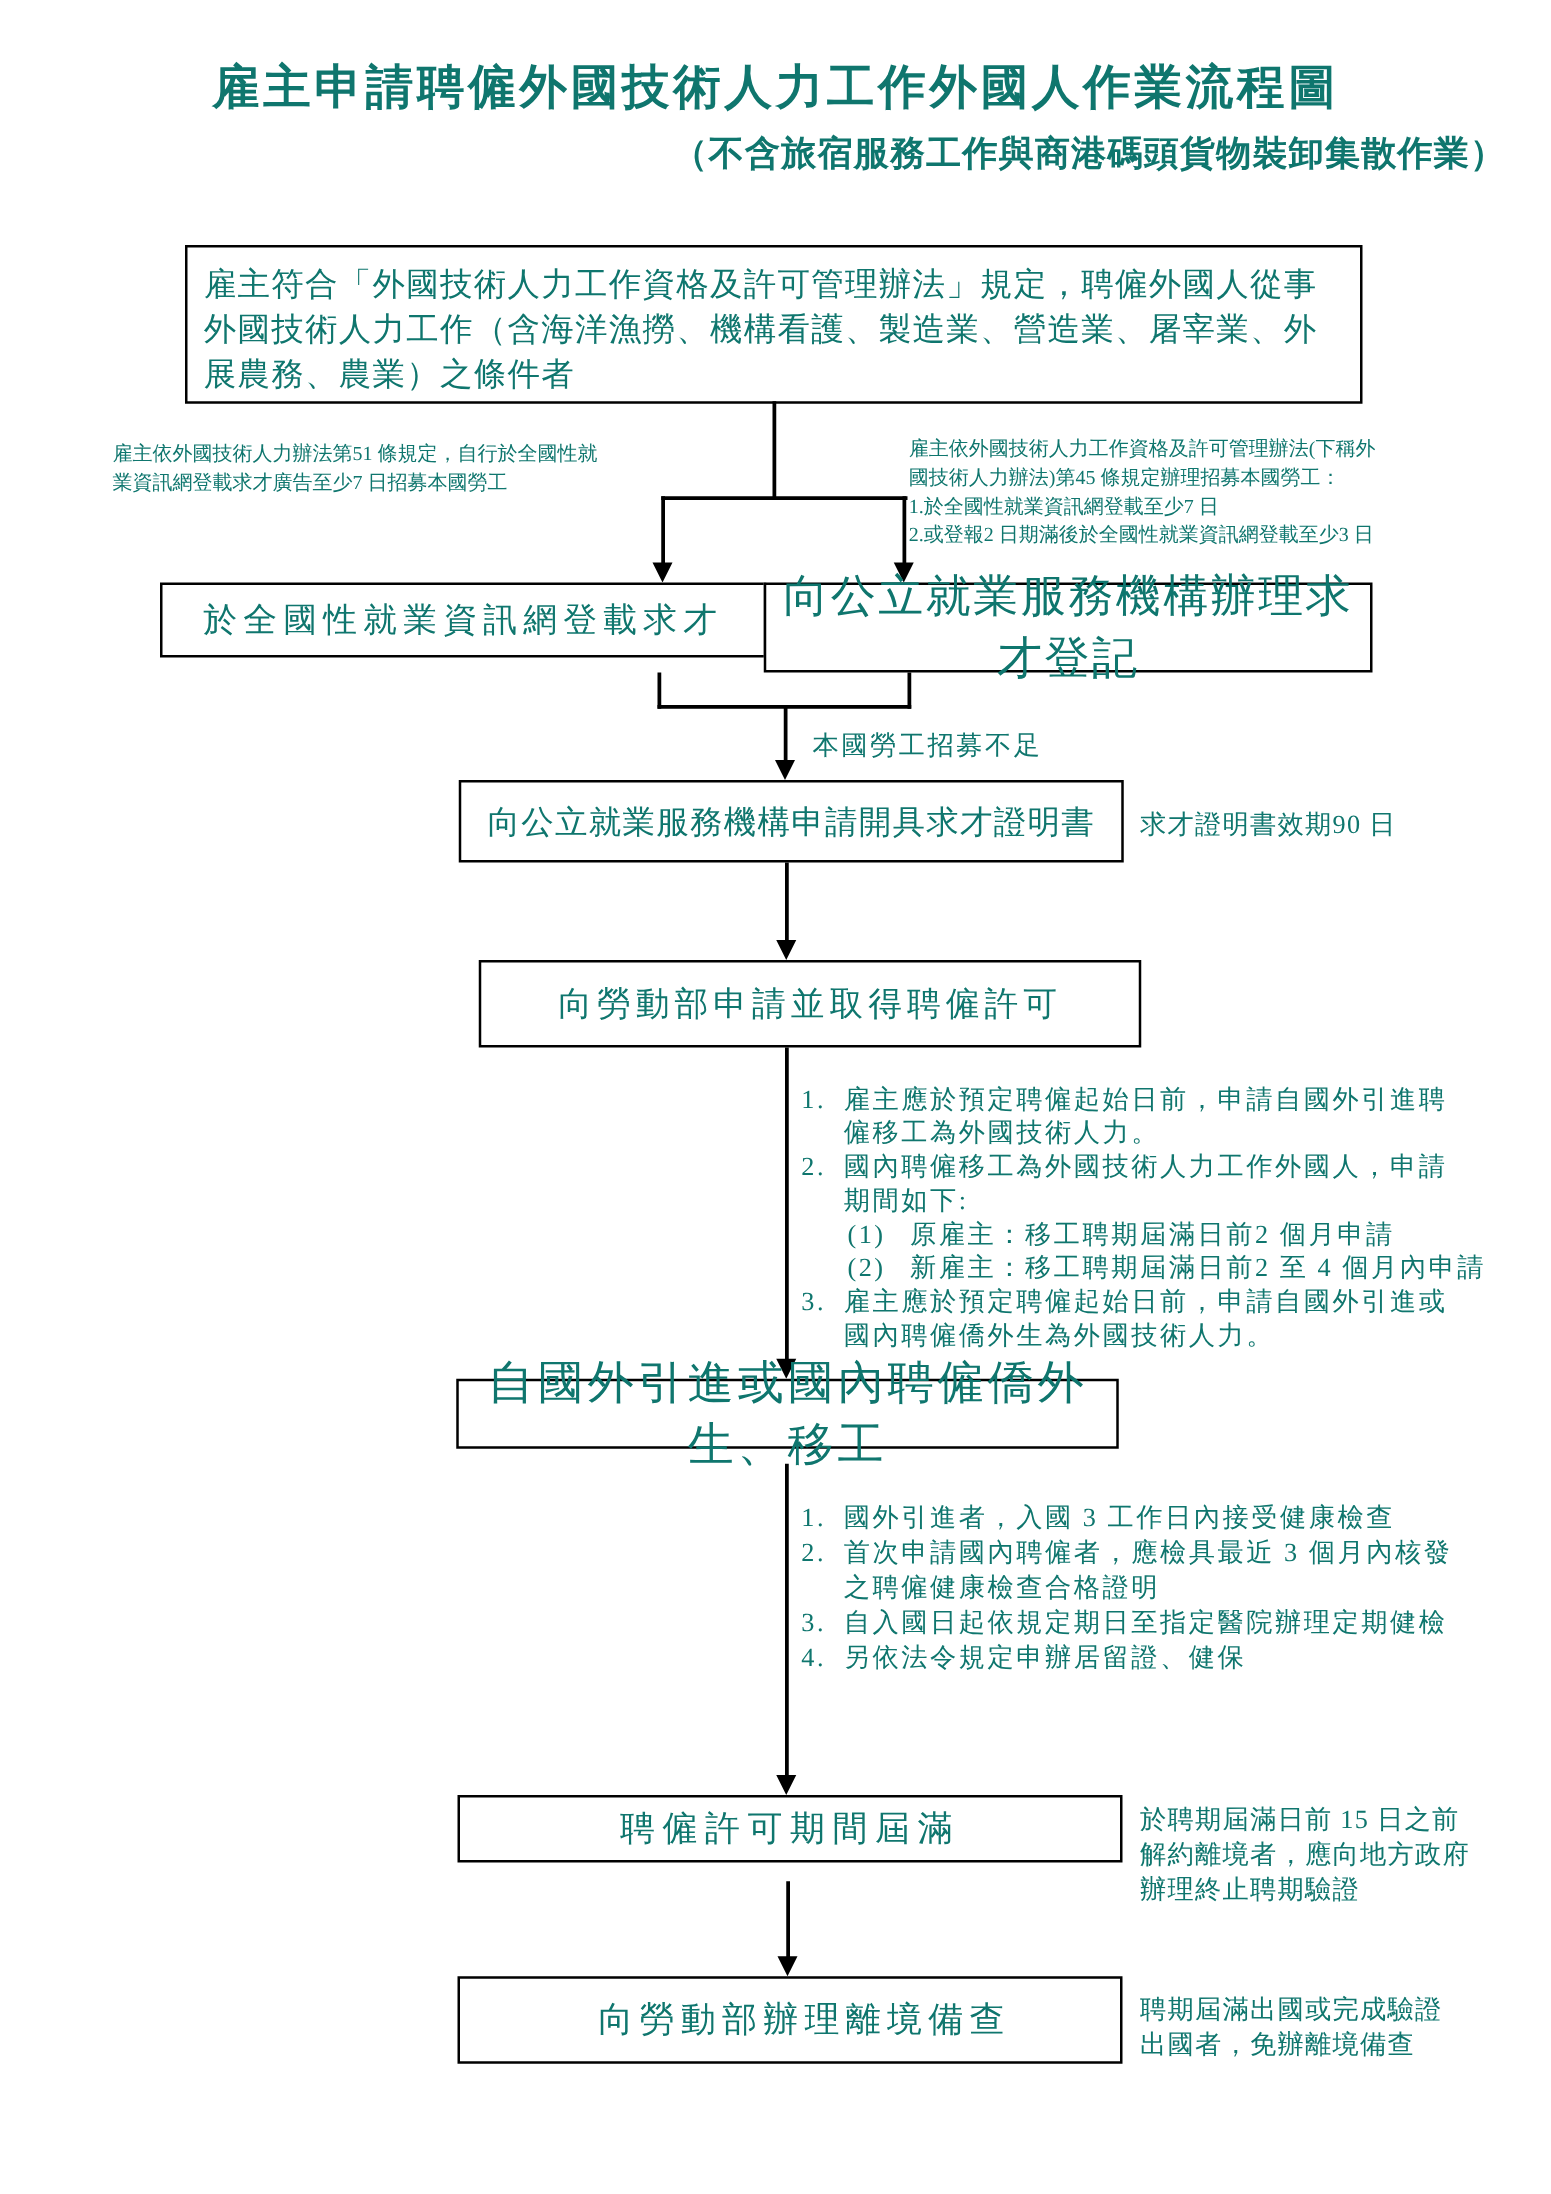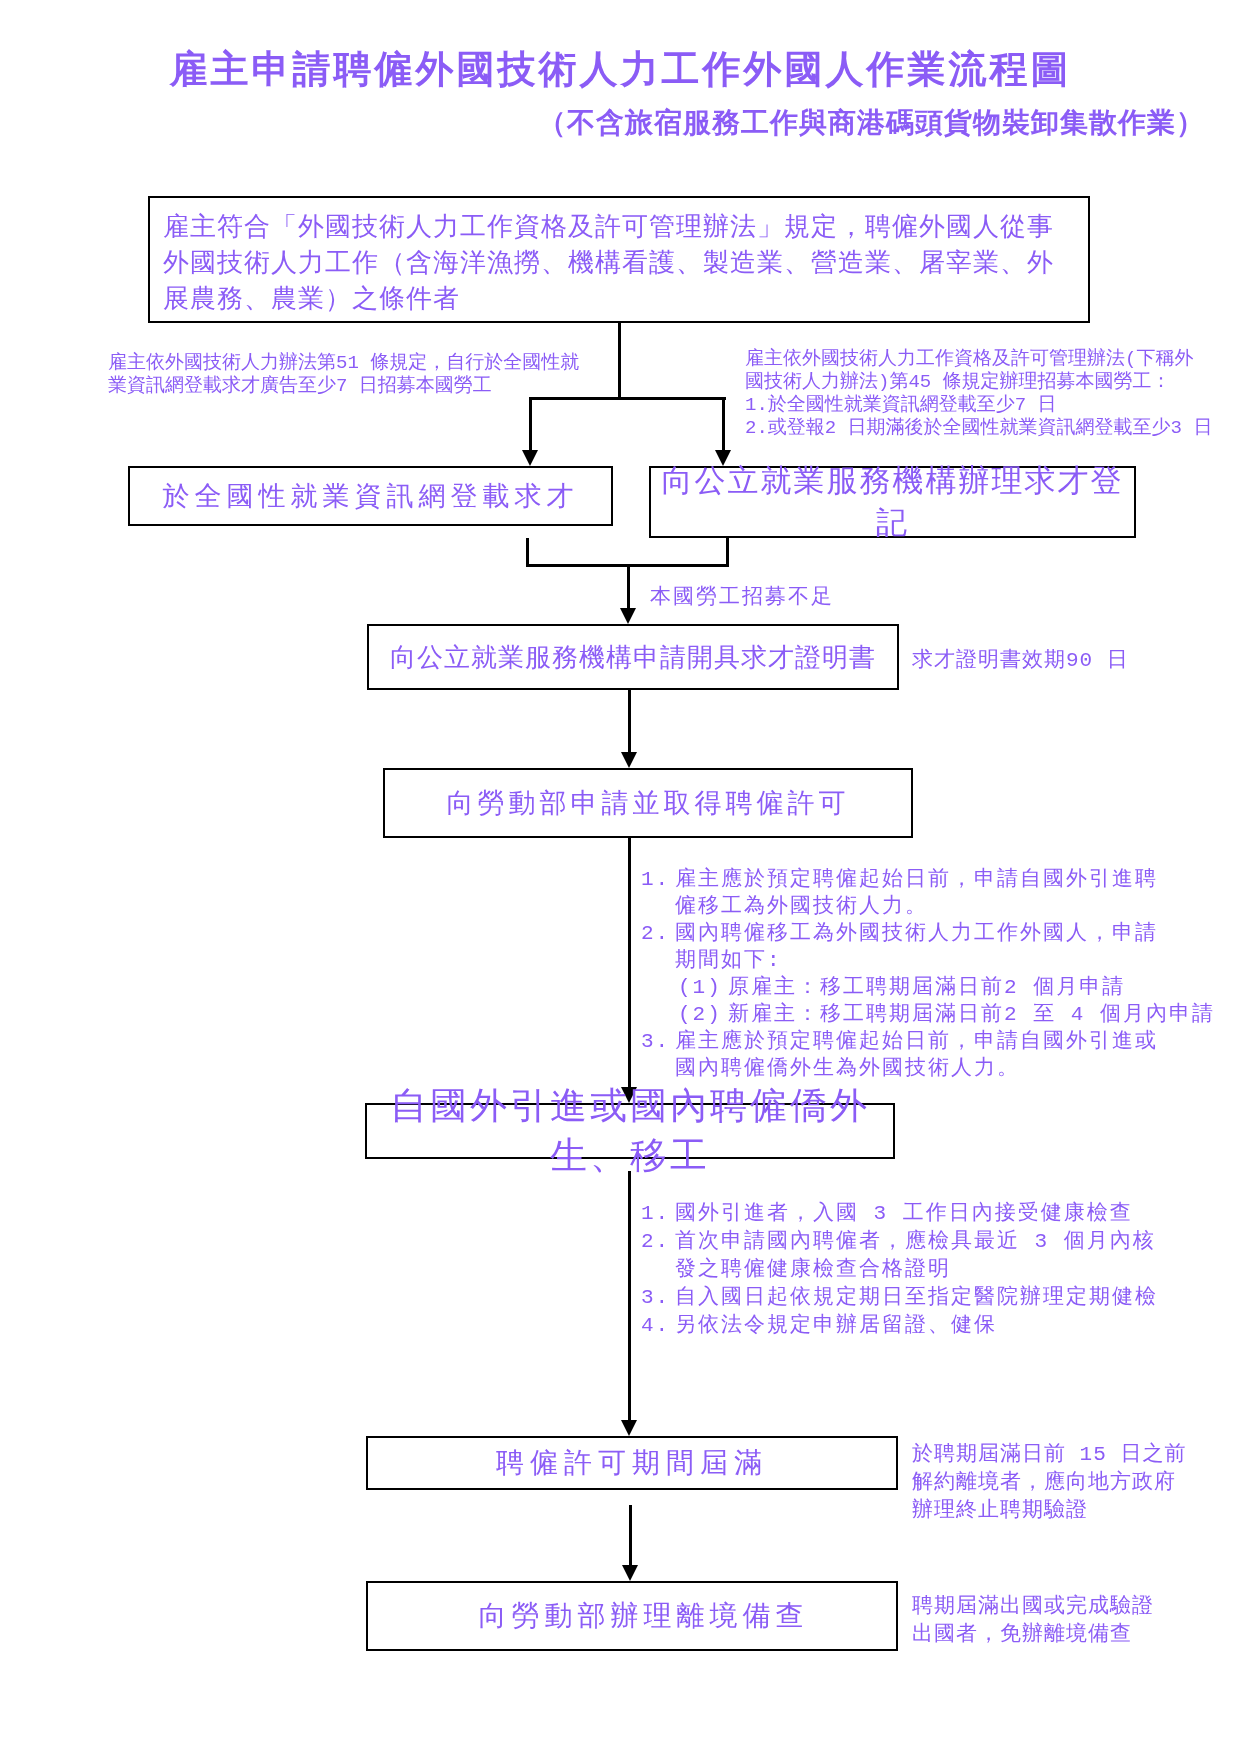--- a/index.html
+++ b/index.html
@@ -1,18 +1,18 @@
 <!DOCTYPE html>
 <html><head>
 <meta charset="utf-8">
 <style>
   html,body{margin:0;padding:0;background:#fff;}
   .page{
-    position:relative;width:1241px;height:1755px;background:#ffffff;color:#8b5cf6;
-    font-family:Liberation Mono, monospace;overflow:hidden;
+    position:relative;width:1241px;height:1755px;background:#ffffff;color:#0f766e;
+    font-family:Liberation Serif, serif;overflow:hidden;
   }
   .title{
     position:absolute;top:44px;left:0;width:1241px;text-align:center;
     font-size:38px;font-weight:bold;letter-spacing:3px;white-space:nowrap;
   }
   .subtitle{
     position:absolute;top:104px;left:538px;
     font-size:28px;font-weight:bold;letter-spacing:1px;white-space:nowrap;
   }
   .fbox{
@@ -21,21 +21,21 @@
     background:#fff;
   }
   .fbox.lefttext{align-items:flex-start;justify-content:flex-start;text-align:left;}
   .vline{position:absolute;width:3px;background:#000;}
   .hline{position:absolute;height:3px;background:#000;}
   .ahead{
     position:absolute;width:0;height:0;
     border-left:8px solid transparent;border-right:8px solid transparent;
     border-top:16px solid #000;
   }
-  .ann{position:absolute;font-size:19px;line-height:23px;letter-spacing:0;margin-left:18px;}
+  .ann{position:absolute;font-size:16px;line-height:23px;letter-spacing:0;}
   .ann .line{white-space:nowrap;}
   .note{position:absolute;font-size:21px;line-height:27px;letter-spacing:2px;}
   .note .line{white-space:nowrap;}
   .note-row{display:flex;}
   .note-row .num{flex:0 0 34px;}
   .note-row.sub{margin-left:37px;white-space:nowrap;}
   .note-row.sub .num{flex:0 0 50px;}
   .small-label{position:absolute;font-size:21px;letter-spacing:2px;white-space:nowrap;}
 </style>
 </head>
@@ -65,21 +65,21 @@
   <div class="vline" style="left:618px;top:321px;height:78px;"></div>
   <div class="hline" style="left:529px;top:397px;width:197px;"></div>
   <div class="vline" style="left:529px;top:397px;height:54px;"></div>
   <div class="ahead" style="left:522px;top:450px;"></div>
   <div class="vline" style="left:722px;top:397px;height:54px;"></div>
   <div class="ahead" style="left:715px;top:450px;"></div>
 
   <div class="fbox" style="left:128px;top:466px;width:485px;height:60px;font-size:27px;letter-spacing:5px;">
     <span>於全國性就業資訊網登載求才</span>
   </div>
-  <div class="fbox" style="left:649px;top:466px;width:487px;height:72px;font-size:31px;letter-spacing:2px;">
+  <div class="fbox" style="left:611px;top:466px;width:487px;height:72px;font-size:36px;letter-spacing:2px;">
     <span>向公立就業服務機構辦理求才登記</span>
   </div>
 
   <div class="vline" style="left:526px;top:538px;height:29px;"></div>
   <div class="vline" style="left:726px;top:538px;height:29px;"></div>
   <div class="hline" style="left:526px;top:564px;width:203px;"></div>
   <div class="vline" style="left:627px;top:564px;height:45px;"></div>
   <div class="ahead" style="left:620px;top:608px;"></div>
   <div class="small-label" style="left:650px;top:582px;">本國勞工招募不足</div>
 

